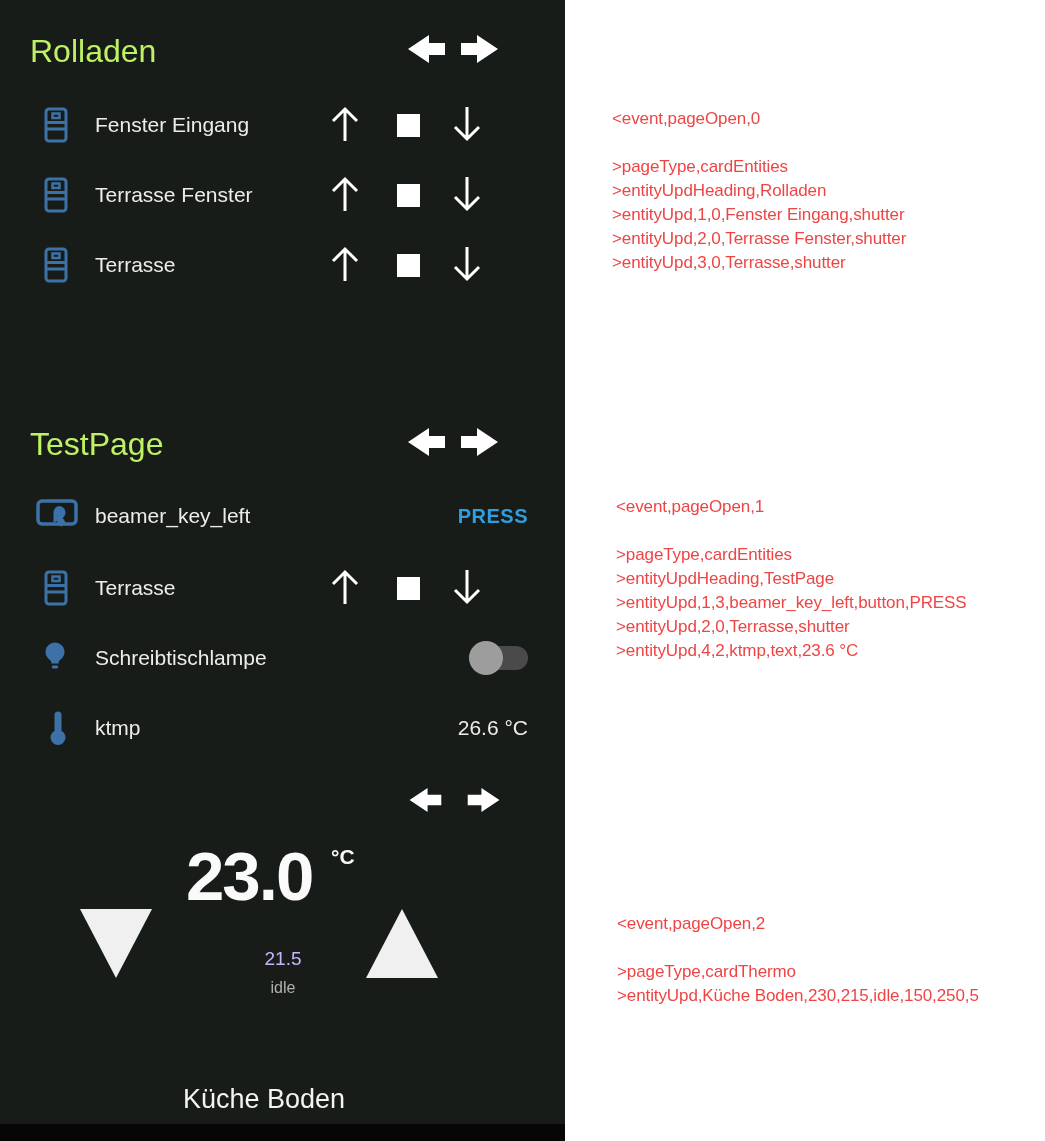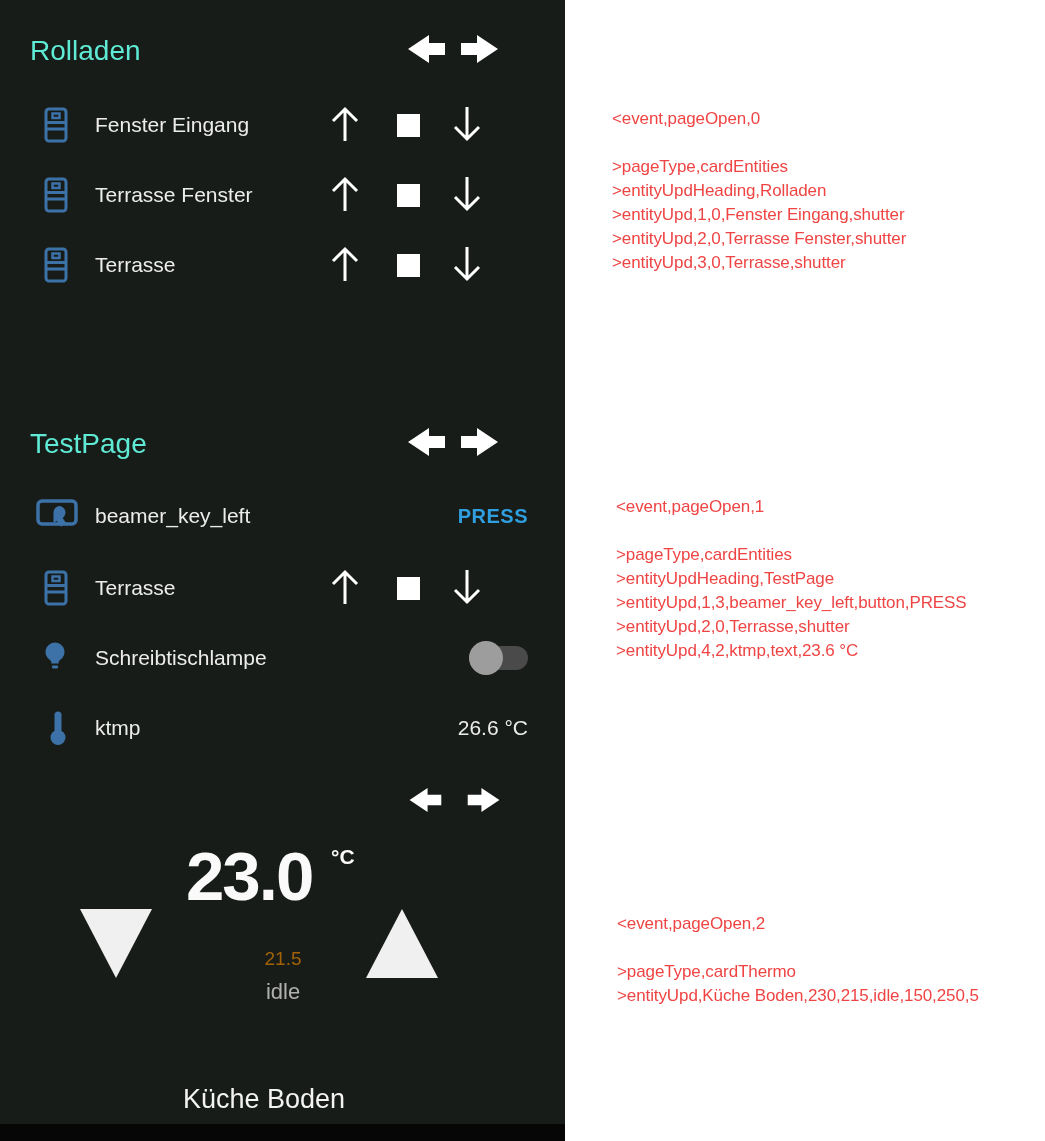--- a/index.html
+++ b/index.html
@@ -3,21 +3,21 @@
 <meta charset="utf-8">
 <style>
   html,body{margin:0;padding:0;}
   body{
     width:1045px;height:1141px;position:relative;background:#ffffff;
     font-family:"Liberation Sans",sans-serif;overflow:hidden;
   }
   
   .screen{position:absolute;left:0;top:0;width:565px;height:1141px;background:#181c18;}
   .bottom-strip{position:absolute;left:0;top:1124px;width:565px;height:17px;background:#060606;}
-  .page-title{position:absolute;left:30px;color:#5eead4;font-size:28px;line-height:36px;font-weight:400;}
+  .page-title{position:absolute;left:30px;color:#bef264;font-size:32px;line-height:36px;font-weight:400;}
   button{background:transparent;border:0;padding:0;margin:0;cursor:pointer;font-family:inherit;}
   .nav-btn{position:absolute;width:42px;height:32px;display:flex;align-items:center;justify-content:center;}
   .nav-btn.small{width:36px;height:31px;}
   
   .row{position:absolute;left:0;width:565px;height:56px;}
   .e-icon{position:absolute;left:44px;top:50%;transform:translateY(-50%);display:flex;}
   .e-icon.tap{left:36px;}
   .e-icon.thermo{left:50px;}
   .e-icon.bulb{left:42px;}
   .e-label{position:absolute;left:95px;top:50%;transform:translateY(-50%);font-size:21px;color:#ececec;white-space:nowrap;}
@@ -31,22 +31,22 @@
   
   .toggle{position:absolute;right:37px;top:50%;transform:translateY(-50%);width:59px;height:34px;}
   .toggle .track{position:absolute;left:0;top:5px;width:59px;height:24px;border-radius:12px;background:#4a4a4a;}
   .toggle .knob{position:absolute;left:0;top:0;width:34px;height:34px;border-radius:50%;background:#9d9d9d;}
   
   .temp-current{position:absolute;left:186px;top:842px;font-size:69px;font-weight:700;letter-spacing:-2px;line-height:1;color:#fafafa;}
   .temp-unit{position:absolute;left:331px;top:845px;font-size:21px;font-weight:700;color:#fafafa;}
   .tri-btn{position:absolute;width:0;height:0;}
   .tri-down{left:80px;top:909px;border-left:36px solid transparent;border-right:36px solid transparent;border-top:69px solid #f0f0f0;}
   .tri-up{left:366px;top:909px;border-left:36px solid transparent;border-right:36px solid transparent;border-bottom:69px solid #f0f0f0;}
-  .temp-target{position:absolute;left:120px;width:326px;top:948px;text-align:center;font-size:19px;color:#a16207;}
-  .hvac-state{position:absolute;left:120px;width:326px;top:979px;text-align:center;font-size:22px;color:#b0b0b0;}
+  .temp-target{position:absolute;left:120px;width:326px;top:948px;text-align:center;font-size:19px;color:#c4b5fd;}
+  .hvac-state{position:absolute;left:120px;width:326px;top:979px;text-align:center;font-size:16px;color:#b0b0b0;}
   .thermo-name{position:absolute;left:0;width:528px;top:1084px;text-align:center;font-size:27px;color:#f3f3f3;}
   
   .log-block{position:absolute;color:#ef4444;font-weight:400;font-size:17px;letter-spacing:-0.1px;margin-top:29px;}
   .log-line{height:24px;line-height:24px;white-space:nowrap;}
   .log-event{margin-bottom:24px;}
 </style>
 </head>
 <body>
 
 <div class="screen">

